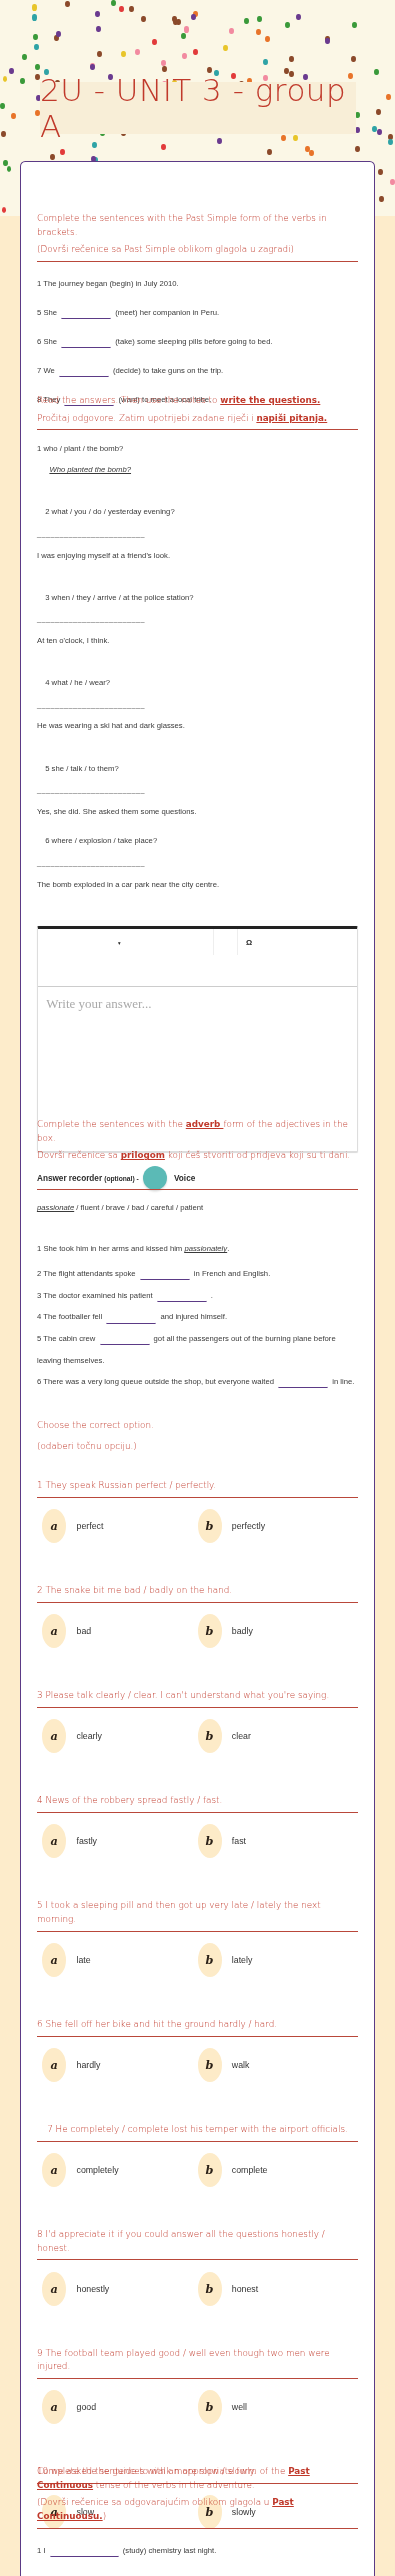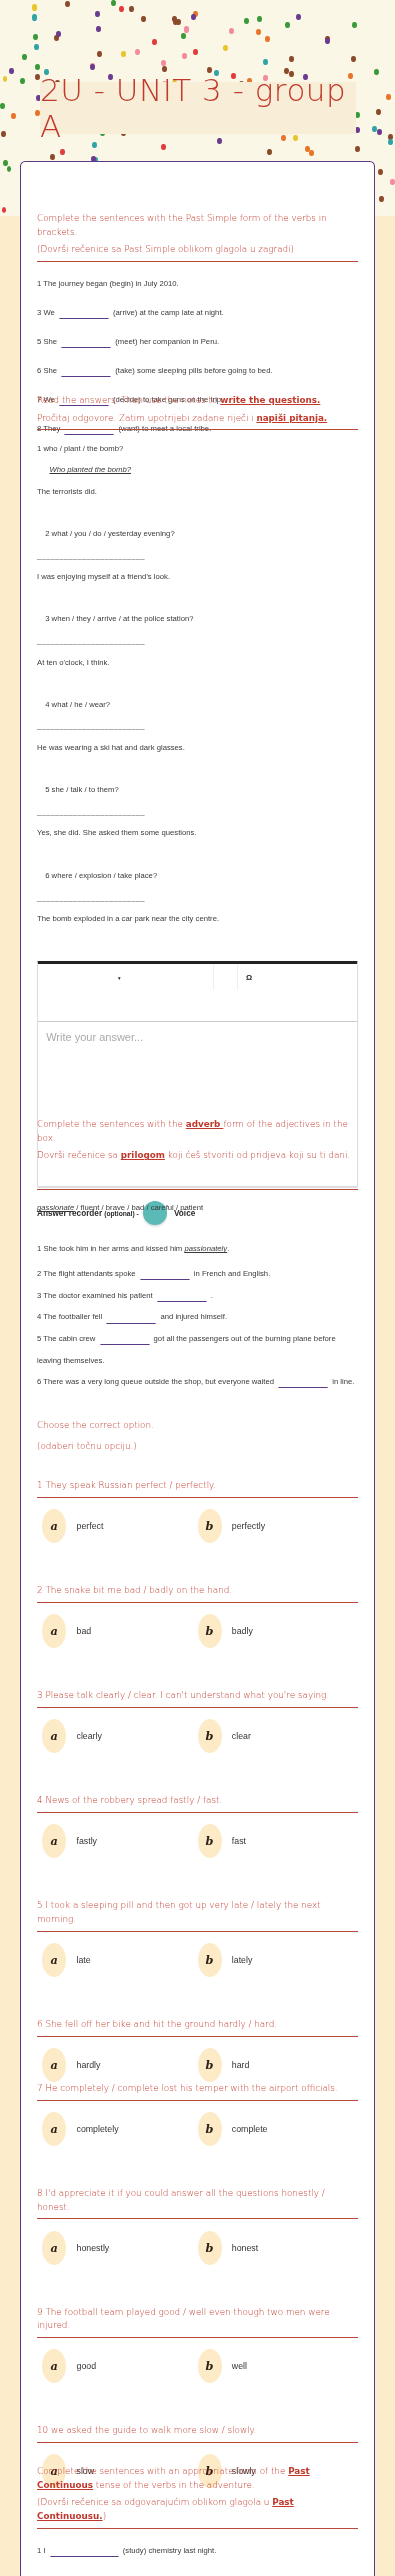--- a/index.html
+++ b/index.html
@@ -52,21 +52,21 @@
   .dashes { letter-spacing: 0.5px; color: #555; font-size: 7.2px; }
   .editor {
     border: 0.5px solid #ddd; border-top: 3.6px solid #222; border-radius: 1.5px;
     margin-top: 31px; height: 226px; position: relative;
     box-shadow: 0 0.5px 1px rgba(0,0,0,0.15);
   }
   .toolbar { height: 58px; border-bottom: 1px solid #ccc; position: relative; }
   .tb-sep { position: absolute; top: 0; height: 26px; border-left: 0.5px solid #eee; }
   .tb-caret { position: absolute; left: 80px; top: 11.3px; font-size: 5.2px; color: #222; }
   .tb-omega { position: absolute; left: 208px; top: 9.3px; font-size: 7.7px; font-weight: bold; color: #222; }
-  .editor-area { padding: 9.3px 8.2px; font-size: 11px; color: #aaa; height: 162px; }
+  .editor-area { padding: 9.3px 8.2px; font-size: 13px; color: #aaa; height: 162px; font-family: Liberation Serif, serif; }
   .recorder { display: flex; align-items: center; margin-top: 14.4px; font-weight: bold; font-size: 8.2px; color: #2b2b2b; }
   .recorder small { font-size: 6.7px; margin-left: 2.1px; }
   .voice-btn { width: 24px; height: 24px; border-radius: 50%; background: #5bbab6; margin: 0 7.2px 0 4.1px;
     box-shadow: 0 1.5px 2.1px rgba(0,0,0,0.15); }
   .opts { display: flex; padding: 4.1px 5.2px 0; }
   .opt { display: flex; align-items: center; width: 50%; }
   .opt-badge { width: 24px; height: 34px; border-radius: 50%; background: #fdebc8;
     display: flex; align-items: center; justify-content: center;
     font-family: "DejaVu Serif", serif; font-style: italic; font-size: 11.3px; font-weight: bold; color: #2b2118; }
   .opt-text { margin-left: 10.3px; font-size: 8.8px; color: #333; }
@@ -237,37 +237,35 @@
 <div class="card">
 
   <div class="section" style="top:50px;">
     <div class="instr">
       <p>Complete the sentences with the Past Simple form of the verbs in brackets.</p>
       <p>(Dovrši rečenice sa Past Simple oblikom glagola u zagradi)</p>
     </div>
     <div class="hr"></div>
     <div class="line">1 The journey began (begin) in July 2010.</div>
     <div id="s1-items">
-        <div class="line"><span>3 We</span><span class="blank"></span><span>(arrive) at the camp late at night.</span></div>
         <div class="line"><span>5 She</span><span class="blank"></span><span>(meet) her companion in Peru.</span></div>
         <div class="line"><span>6 She</span><span class="blank"></span><span>(take) some sleeping pills before going to bed.</span></div>
         <div class="line"><span>7 We</span><span class="blank"></span><span>(decide) to take guns on the trip.</span></div>
         <div class="line"><span>8 They</span><span class="blank"></span><span>(want) to meet a local tribe.</span></div>
       </div>
   </div>
 
   <div class="section" style="top:232px;">
     <div class="instr">
       <p><span>Read the answers. Then use the notes to </span><u>write the questions.</u></p>
       <p><span>Pročitaj odgovore. Zatim upotrijebi zadane riječi i </span><u>napiši pitanja.</u></p>
     </div>
     <div class="hr"></div>
     <div class="line2">1 who / plant / the bomb?</div>
     <div class="line2" style="padding-left:12.4px;font-style:italic;text-decoration:underline;">Who planted the bomb?</div>
-    <div class="line2">The terrorists did.</div>
     <div id="s2-items">
         <div style="margin-top: 20.6px;">
           <div class="line2 q-indent">2   what / you / do / yesterday evening?</div>
           <div class="line2 dashes">________________________</div>
           <div class="line2">I was enjoying myself at a friend's look.</div>
         </div>
         <div style="margin-top: 20.6px;">
           <div class="line2 q-indent">3   when / they / arrive / at the police station?</div>
           <div class="line2 dashes">________________________</div>
           <div class="line2">At ten o'clock, I think.</div>
@@ -275,21 +273,21 @@
         <div style="margin-top: 20.6px;">
           <div class="line2 q-indent">4   what / he / wear?</div>
           <div class="line2 dashes">________________________</div>
           <div class="line2">He was wearing a ski hat and dark glasses.</div>
         </div>
         <div style="margin-top: 20.6px;">
           <div class="line2 q-indent">5   she / talk / to them?</div>
           <div class="line2 dashes">________________________</div>
           <div class="line2">Yes, she did. She asked them some questions.</div>
         </div>
-        <div style="margin-top: 21px;">
+        <div style="margin-top: 8px;">
           <div class="line2 q-indent">6   where / explosion / take place?</div>
           <div class="line2 dashes">________________________</div>
           <div class="line2">The bomb exploded in a car park near the city centre.</div>
         </div>
       </div>
     <div class="editor">
       <div class="toolbar">
         <span class="tb-caret">▾</span>
         <span class="tb-sep" style="left:175px;"></span>
         <span class="tb-sep" style="left:199px;"></span>
@@ -401,25 +399,25 @@
         <div style="margin-top: 41px;">
           <div class="mcq-q">6    She fell off her bike and hit the ground hardly / hard.</div>
           <div class="hr"></div>
           <div class="opts">
             <div class="opt">
               <span class="opt-badge">a</span>
               <span class="opt-text">hardly</span>
             </div>
             <div class="opt">
               <span class="opt-badge">b</span>
-              <span class="opt-text">hard</span>
-            </div>
-          </div>
-        </div>
-        <div style="">
+              <span class="opt-text">walk</span>
+            </div>
+          </div>
+        </div>
+        <div style="margin-top: 41px; text-align: center;">
           <div class="mcq-q">7 He completely / complete lost his temper with the airport officials.</div>
           <div class="hr"></div>
           <div class="opts">
             <div class="opt">
               <span class="opt-badge">a</span>
               <span class="opt-text">completely</span>
             </div>
             <div class="opt">
               <span class="opt-badge">b</span>
               <span class="opt-text">complete</span>

